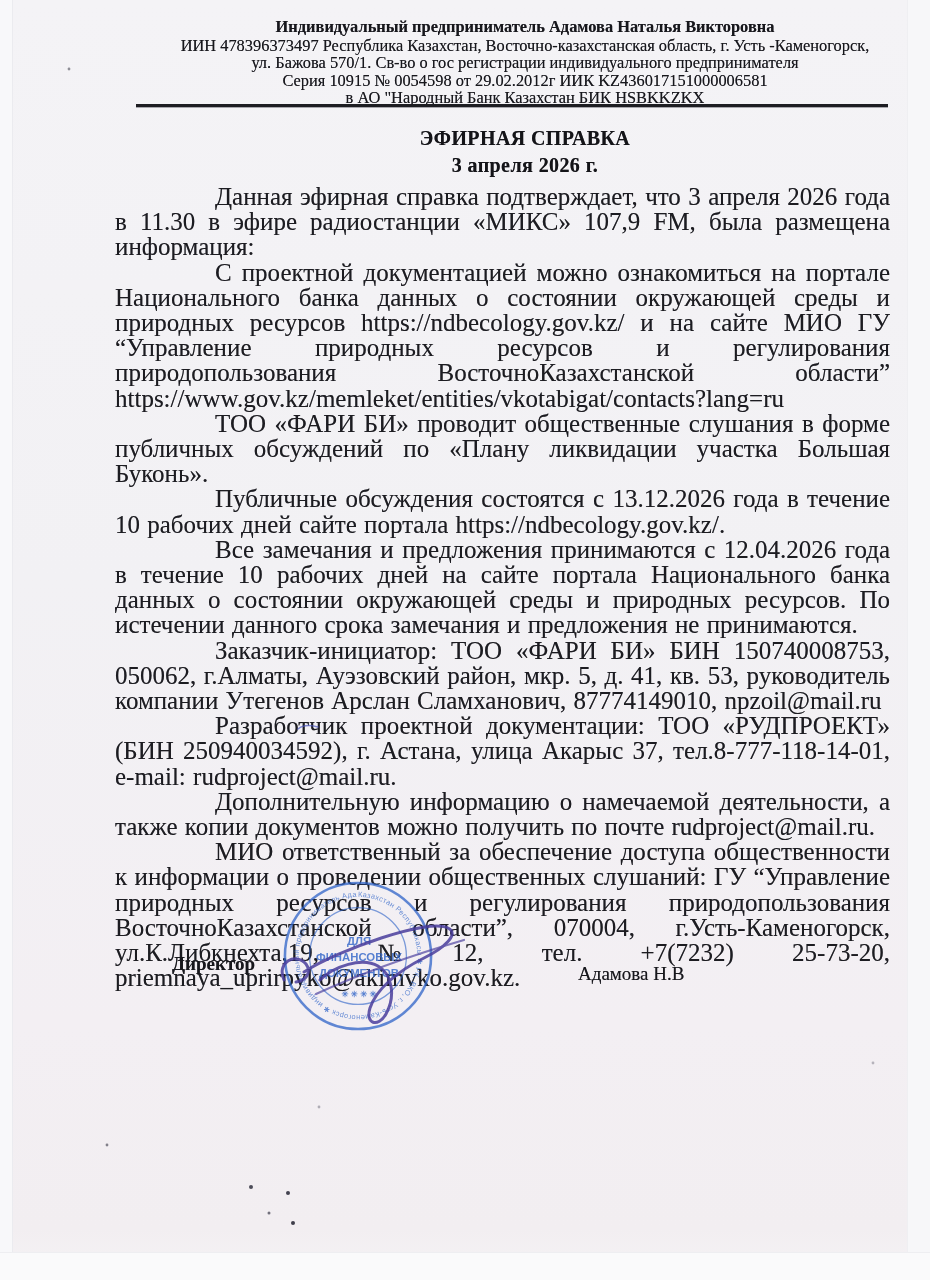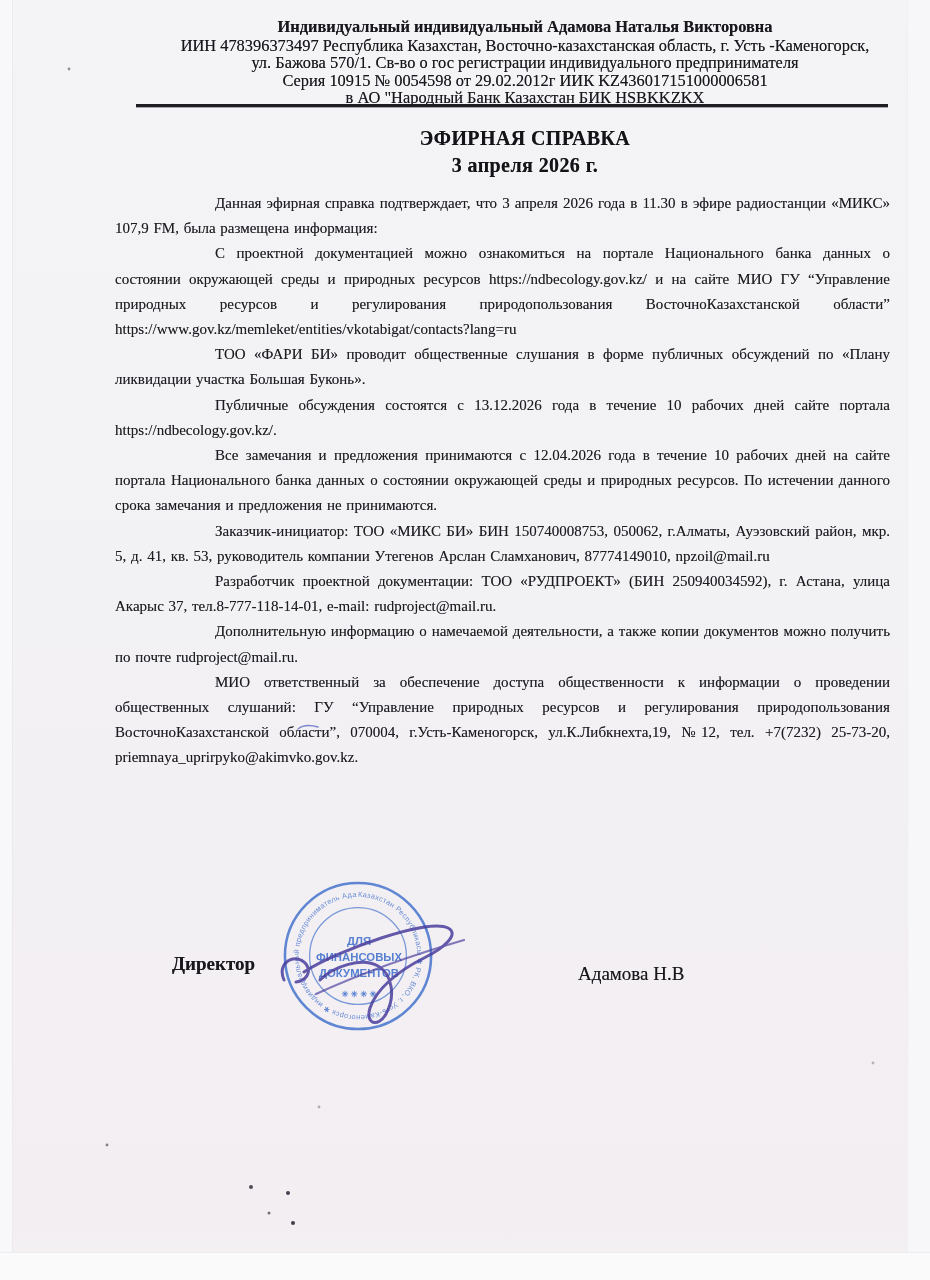--- a/index.html
+++ b/index.html
@@ -25,22 +25,22 @@
   .rule{
     position:absolute;left:136px;top:104px;width:752px;height:3px;
     background:#1d1d22;box-shadow:0 1px 0 rgba(30,30,40,.35);
   }
   .title-block{
     position:absolute;left:140px;top:125px;width:770px;
     text-align:center;font-weight:bold;font-size:20px;line-height:27px;
     color:#141418;text-shadow:0 0 .5px rgba(10,10,20,.6);letter-spacing:.4px;
   }
   .body-text{
-    position:absolute;left:115px;top:191px;width:775px;
-    font-size:15px;line-height:25.2px;text-align:justify;
+    position:absolute;left:115px;top:184px;width:775px;
+    font-size:25px;line-height:25.2px;text-align:justify;
     color:#1c1c21;text-shadow:0 0 .4px rgba(15,15,25,.45);
     word-spacing:1px;
   }
   .body-text p{margin:0;text-indent:100px;}
   .sig-row{position:absolute;left:0;top:953px;width:930px;font-size:19px;color:#17171c;text-shadow:0 0 .4px rgba(15,15,25,.5);}
   .sig-role{position:absolute;left:172px;top:0;font-weight:bold;}
   .sig-name{position:absolute;left:578px;top:10px;}
   .stamp{position:absolute;left:280px;top:878px;width:158px;height:158px;opacity:.88;}
   .ink-sign{position:absolute;left:268px;top:902px;width:225px;height:135px;}
   .pen-mark{position:absolute;left:296px;top:722px;width:24px;height:10px;}
@@ -60,41 +60,41 @@
 </head>
 <body>
 
 <div class="scan">
 
   <div class="edge-left"></div>
   <div class="edge-right"></div>
   <div class="edge-bottom"></div>
 
   <div class="header">
-    <div class="h-bold">Индивидуальный индивидуальный Адамова Наталья Викторовна</div>
+    <div class="h-bold">Индивидуальный предприниматель Адамова Наталья Викторовна</div>
     <div>ИИН 478396373497 Республика Казахстан, Восточно-казахстанская область,  г. Усть -Каменогорск,</div>
     <div>ул. Бажова 570/1. Св-во о гос регистрации индивидуального предпринимателя</div>
     <div>Серия 10915 № 0054598  от 29.02.2012г  ИИК KZ436017151000006581</div>
     <div>в АО "Народный Банк Казахстан БИК HSBKKZKX</div>
   </div>
 
   <div class="rule"></div>
 
   <div class="title-block">
     <div>ЭФИРНАЯ СПРАВКА</div>
     <div>3 апреля 2026 г.</div>
   </div>
 
   <div class="body-text">
     <p>Данная эфирная справка подтверждает, что 3 апреля 2026 года в 11.30 в эфире радиостанции «МИКС» 107,9 FM, была размещена информация:</p>
     <p>С проектной документацией можно ознакомиться на портале Национального банка данных о состоянии окружающей среды и природных ресурсов https://ndbecology.gov.kz/ и на сайте МИО ГУ “Управление природных ресурсов и регулирования природопользования ВосточноКазахстанской области” https://www.gov.kz/memleket/entities/vkotabigat/contacts?lang=ru</p>
     <p>ТОО «ФАРИ БИ» проводит общественные слушания в форме публичных обсуждений по «Плану ликвидации участка Большая Буконь».</p>
     <p>Публичные обсуждения состоятся с 13.12.2026 года в течение 10 рабочих дней сайте портала https://ndbecology.gov.kz/.</p>
     <p>Все замечания и предложения принимаются с 12.04.2026 года в течение 10 рабочих дней на сайте портала Национального банка данных о состоянии окружающей среды и природных ресурсов. По истечении данного срока замечания и предложения не принимаются.</p>
-    <p>Заказчик-инициатор: ТОО «МИКС БИ» БИН 150740008753, 050062, г.Алматы, Ауэзовский район, мкр. 5, д. 41, кв. 53, руководитель компании Утегенов Арслан Сламханович, 87774149010, npzoil@mail.ru</p>
+    <p>Заказчик-инициатор: ТОО «ФАРИ БИ» БИН 150740008753, 050062, г.Алматы, Ауэзовский район, мкр. 5, д. 41, кв. 53, руководитель компании Утегенов Арслан Сламханович, 87774149010, npzoil@mail.ru</p>
     <p>Разработчик проектной документации: ТОО «РУДПРОЕКТ» (БИН 250940034592), г. Астана, улица Акарыс 37, тел.8-777-118-14-01, e-mail: rudproject@mail.ru.</p>
     <p>Дополнительную информацию о намечаемой деятельности, а также копии документов можно получить по почте rudproject@mail.ru.</p>
     <p>МИО ответственный за обеспечение доступа общественности к информации о проведении общественных слушаний: ГУ “Управление природных ресурсов и регулирования природопользования ВосточноКазахстанской области”, 070004, г.Усть-Каменогорск, ул.К.Либкнехта,19, №12, тел. +7(7232) 25-73-20, priemnaya_uprirpyko@akimvko.gov.kz.</p>
   </div>
 
   <div class="sig-row">
     <span class="sig-role">Директор</span>
     <span class="sig-name">Адамова Н.В</span>
   </div>
 

